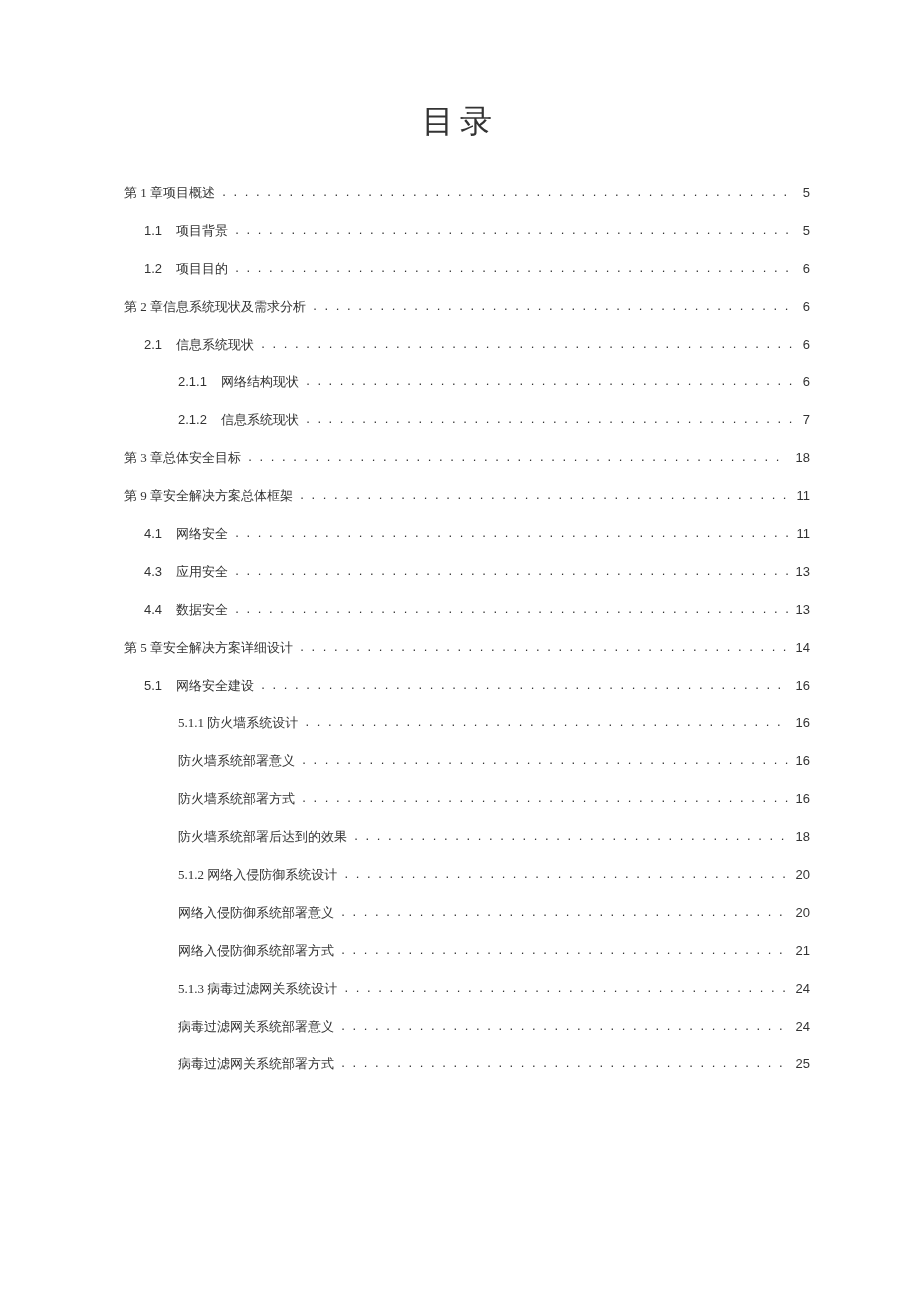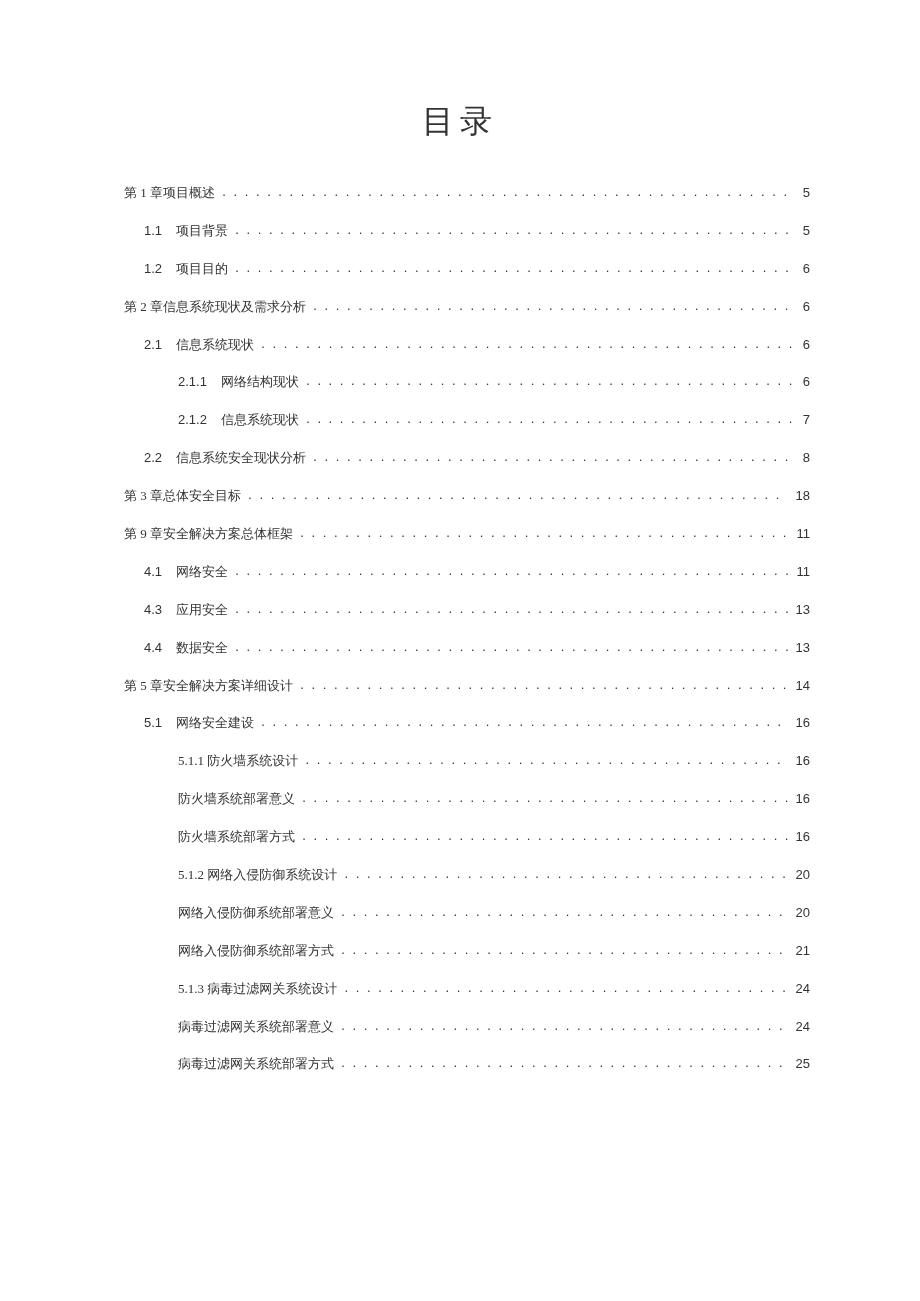--- a/index.html
+++ b/index.html
@@ -127,27 +127,20 @@
         <span class="dots"></span>
         <span class="page-num">6</span>
       </div>
       <div class="entry indent-2">
         <span class="num">2.1.2</span>
         <span class="label">信息系统现状</span>
         <span>&nbsp;</span>
         <span class="dots"></span>
         <span class="page-num">7</span>
       </div>
-      <div class="entry indent-1">
-        <span class="num">2.2</span>
-        <span class="label">信息系统安全现状分析</span>
-        <span>&nbsp;</span>
-        <span class="dots"></span>
-        <span class="page-num">8</span>
-      </div>
       <div class="entry indent-0">
         <span class="label-only">第 3 章总体安全目标</span>
         <span>&nbsp;</span>
         <span class="dots"></span>
         <span class="page-num">18</span>
       </div>
       <div class="entry indent-0">
         <span class="label-only">第 9 章安全解决方案总体框架</span>
         <span>&nbsp;</span>
         <span class="dots"></span>
@@ -199,20 +192,26 @@
         <span class="dots"></span>
         <span class="page-num">16</span>
       </div>
       <div class="entry indent-2">
         <span class="label-only">防火墙系统部署方式</span>
         <span>&nbsp;</span>
         <span class="dots"></span>
         <span class="page-num">16</span>
       </div>
       <div class="entry indent-2">
+        <span class="label-only">防火墙系统部署后达到的效果</span>
+        <span>&nbsp;</span>
+        <span class="dots"></span>
+        <span class="page-num">18</span>
+      </div>
+      <div class="entry indent-2">
         <span class="label-only">5.1.2 网络入侵防御系统设计</span>
         <span>&nbsp;</span>
         <span class="dots"></span>
         <span class="page-num">20</span>
       </div>
       <div class="entry indent-2">
         <span class="label-only">网络入侵防御系统部署意义</span>
         <span>&nbsp;</span>
         <span class="dots"></span>
         <span class="page-num">20</span>

